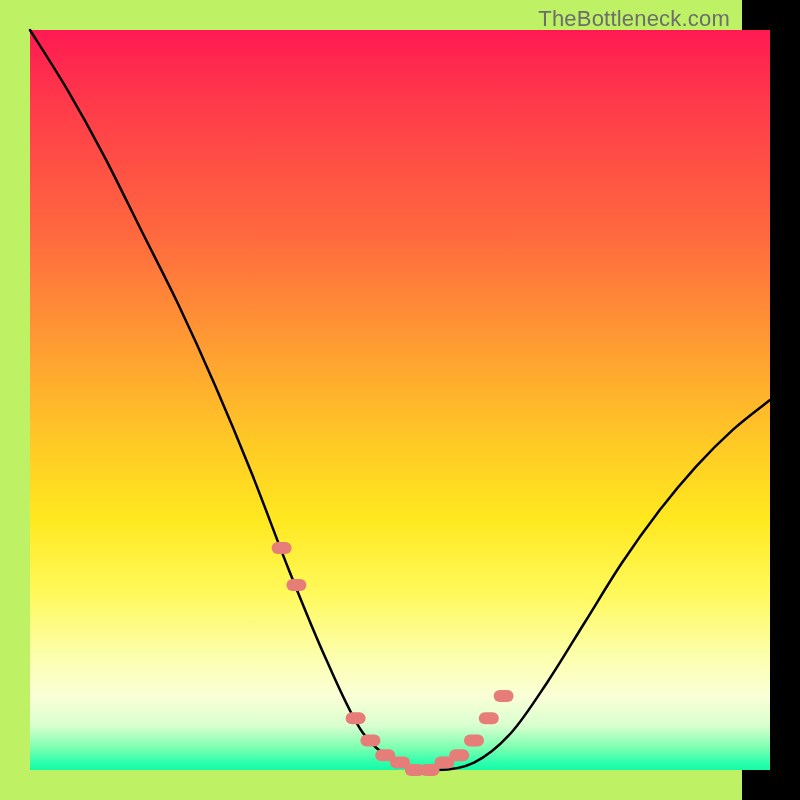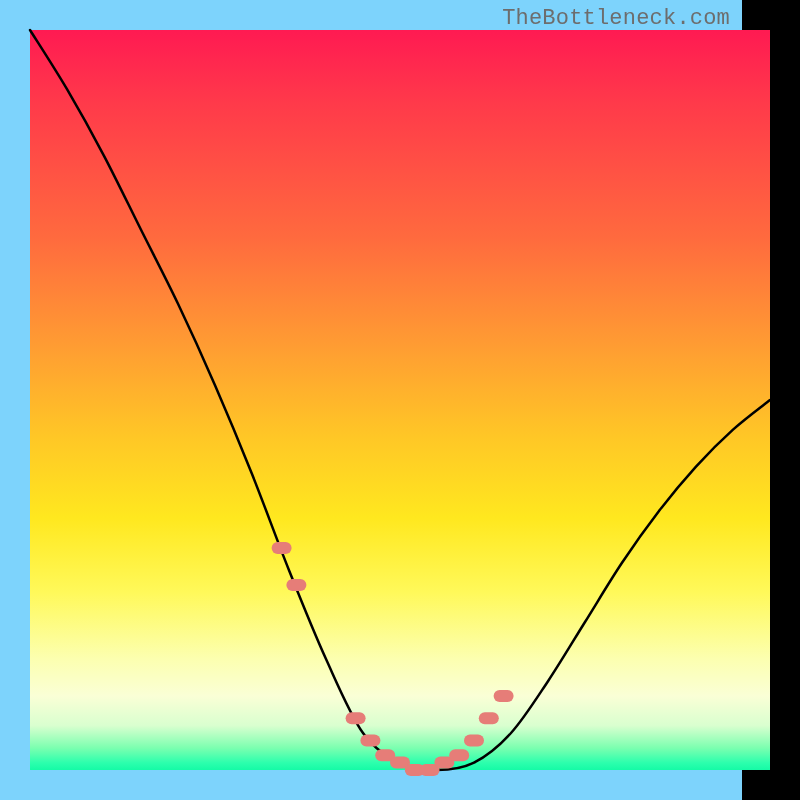--- a/index.html
+++ b/index.html
@@ -8,22 +8,21 @@
     width: 800px;
     height: 800px;
     overflow: hidden;
     background: #000;
     font-family: Arial, Helvetica, sans-serif;
   }
   .frame {
     position: relative;
     width: 742px;
     height: 800px;
-    background: #7dd3fc;
-    font-family: Liberation Mono, monospace;
+    background: #bef264;
   }
   .plot-area {
     position: absolute;
     left: 30px;
     top: 30px;
     width: 740px;
     height: 740px;
     
     background: linear-gradient(to bottom,
       #ff1a52 0%,

